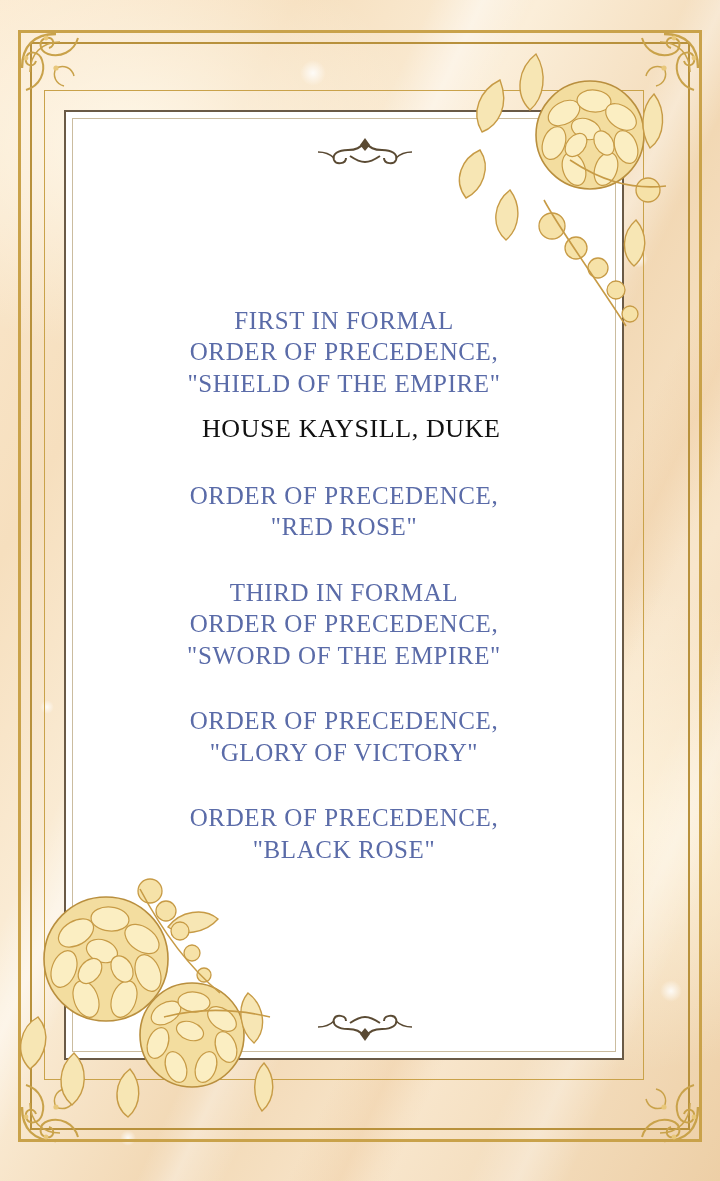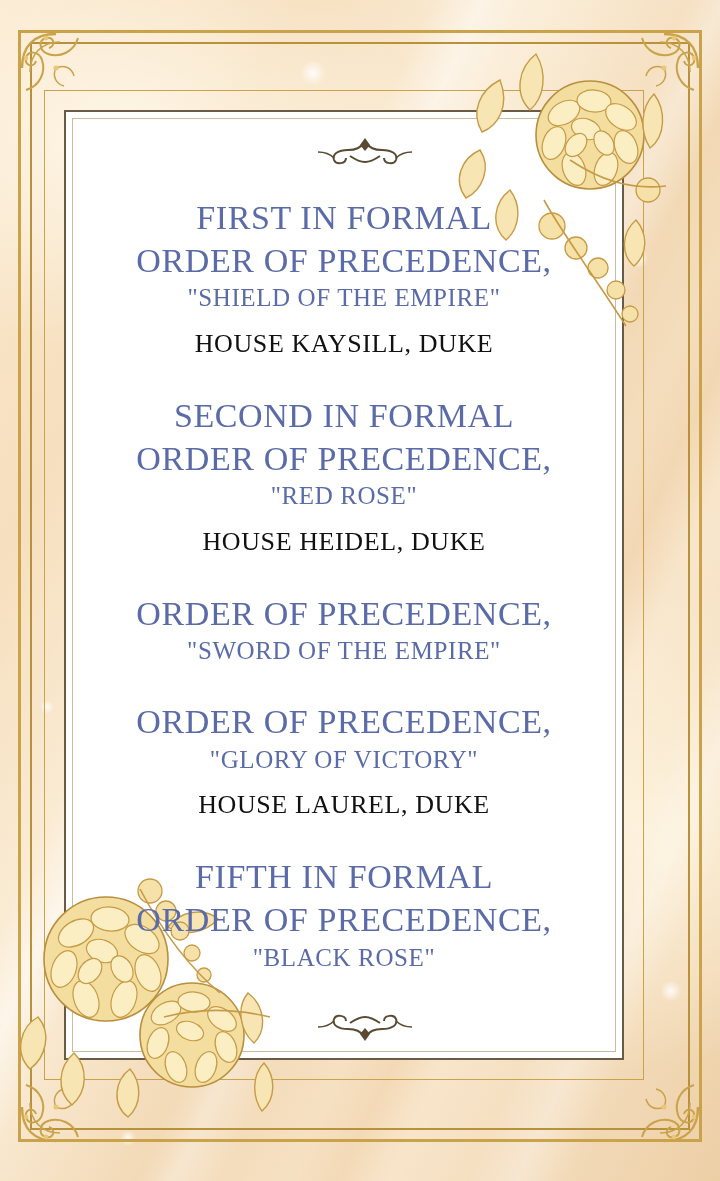--- a/index.html
+++ b/index.html
@@ -135,21 +135,21 @@
     box-sizing: border-box;
     padding: 10px 20px 10px 20px;
   }
   .entry {
     text-align: center;
     margin-bottom: 34px;
   }
   .entry:last-child { margin-bottom: 0; }
   .rank-line {
     color: #5a6ba8;
-    font-size: 34px;
+    font-size: 25px;
     letter-spacing: 0.6px;
     line-height: 1.26;
     font-variant: small-caps;
     text-transform: uppercase;
     white-space: nowrap;
   }
   .epithet {
     color: #5a6ba8;
     font-size: 25px;
     letter-spacing: 0.6px;
@@ -158,20 +158,21 @@
     white-space: nowrap;
   }
   .house {
     color: #111111;
     font-size: 26px;
     letter-spacing: 0.6px;
     line-height: 1.3;
     margin-top: 13px;
     text-transform: uppercase;
     white-space: nowrap;
+    text-align: right;
   }
 </style>
 </head>
 <body>
 
 <div id="page">
 
   <div class="bg-streaks"></div>
   <div class="bokeh" style="left:300px; top:60px; width:26px; height:26px;"></div>
   <div class="bokeh" style="left:630px; top:250px; width:18px; height:18px;"></div>
@@ -381,37 +382,34 @@
   <div class="content">
 
     <div class="entry">
       <div class="rank-line">FIRST IN FORMAL</div>
       <div class="rank-line">ORDER OF PRECEDENCE,</div>
       <div class="epithet">"SHIELD OF THE EMPIRE"</div>
       <div class="house">HOUSE KAYSILL, DUKE</div>
     </div>
 
     <div class="entry">
-      <div class="rank-line">SECOND IN FORMAL</div>
       <div class="rank-line">ORDER OF PRECEDENCE,</div>
       <div class="epithet">"RED ROSE"</div>
-      <div class="house">HOUSE HEIDEL, DUKE</div>
     </div>
 
     <div class="entry">
+      <div class="rank-line">THIRD IN FORMAL</div>
       <div class="rank-line">ORDER OF PRECEDENCE,</div>
       <div class="epithet">"SWORD OF THE EMPIRE"</div>
     </div>
 
     <div class="entry">
       <div class="rank-line">ORDER OF PRECEDENCE,</div>
       <div class="epithet">"GLORY OF VICTORY"</div>
-      <div class="house">HOUSE LAUREL, DUKE</div>
     </div>
 
     <div class="entry">
-      <div class="rank-line">FIFTH IN FORMAL</div>
       <div class="rank-line">ORDER OF PRECEDENCE,</div>
       <div class="epithet">"BLACK ROSE"</div>
     </div>
 
   </div>
 </div>
 
 </body></html>

